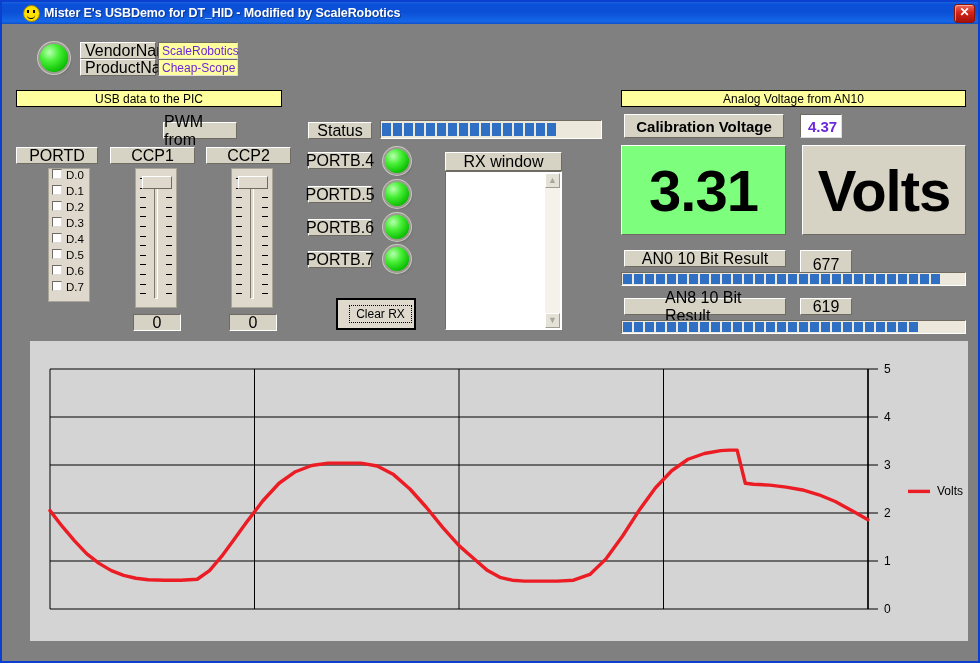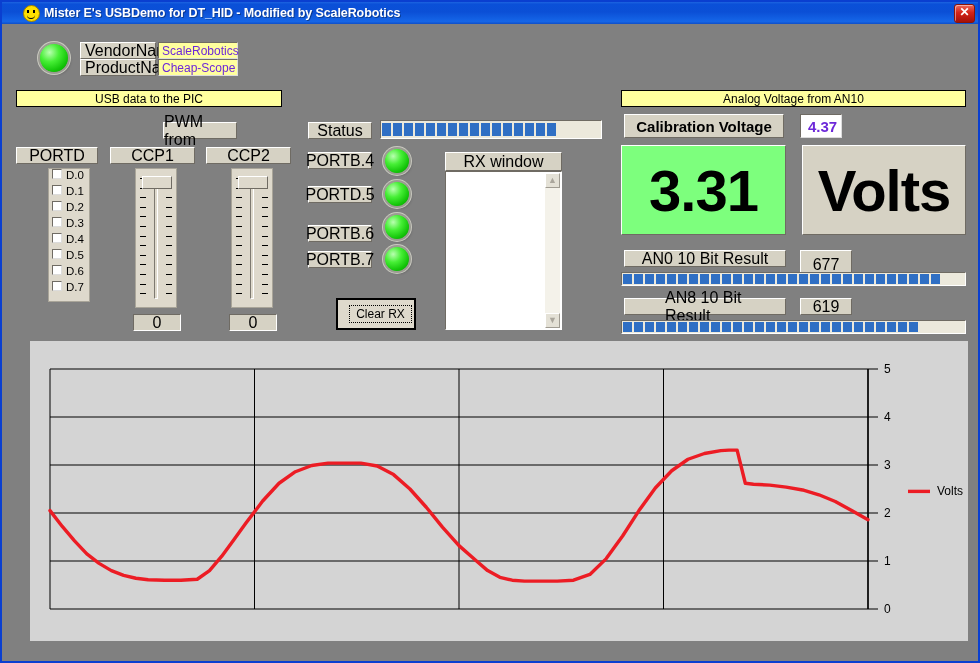--- a/index.html
+++ b/index.html
@@ -93,21 +93,21 @@
 
   
   #statusLbl{position:absolute;left:306px;top:120px;width:64px;height:17px;}
   #statusBar{position:absolute;left:378px;top:118px;width:222px;height:19px;
      background:#ece9dc;border:1px solid #6f6b63;border-right-color:#fff;
      border-bottom-color:#fff;box-sizing:border-box;display:flex;align-items:center;
      padding:2px 1px;overflow:hidden;}
   .seg{width:9px;height:13px;background:#2f6fc4;margin-right:2px;flex:0 0 auto;}
 
   .pbLbl{position:absolute;left:306px;width:64px;height:17px;}
-  #pb4{top:150px;} #pb5{top:184px;} #pb6{top:217px;margin-top:6px;} #pb7{top:249px;}
+  #pb4{top:150px;} #pb5{top:184px;} #pb6{top:217px;} #pb7{top:249px;}
   .smled{position:absolute;left:383px;width:24px;height:24px;}
   #led4{top:147px;} #led5{top:180px;} #led6{top:213px;} #led7{top:245px;}
 
   #clearRx{position:absolute;left:334px;top:296px;width:80px;height:32px;
      background:#ded9cc;border:2px solid #000;box-sizing:border-box;
      display:flex;align-items:center;justify-content:center;cursor:pointer;padding-left:9px;}
   #clearRx .inner{border:1px dotted #000;padding:1px 6px;font-size:12px;}
 
   #rxHdr{position:absolute;left:443px;top:150px;width:117px;height:19px;}
   #rxBody{position:absolute;left:443px;top:169px;width:117px;height:159px;

